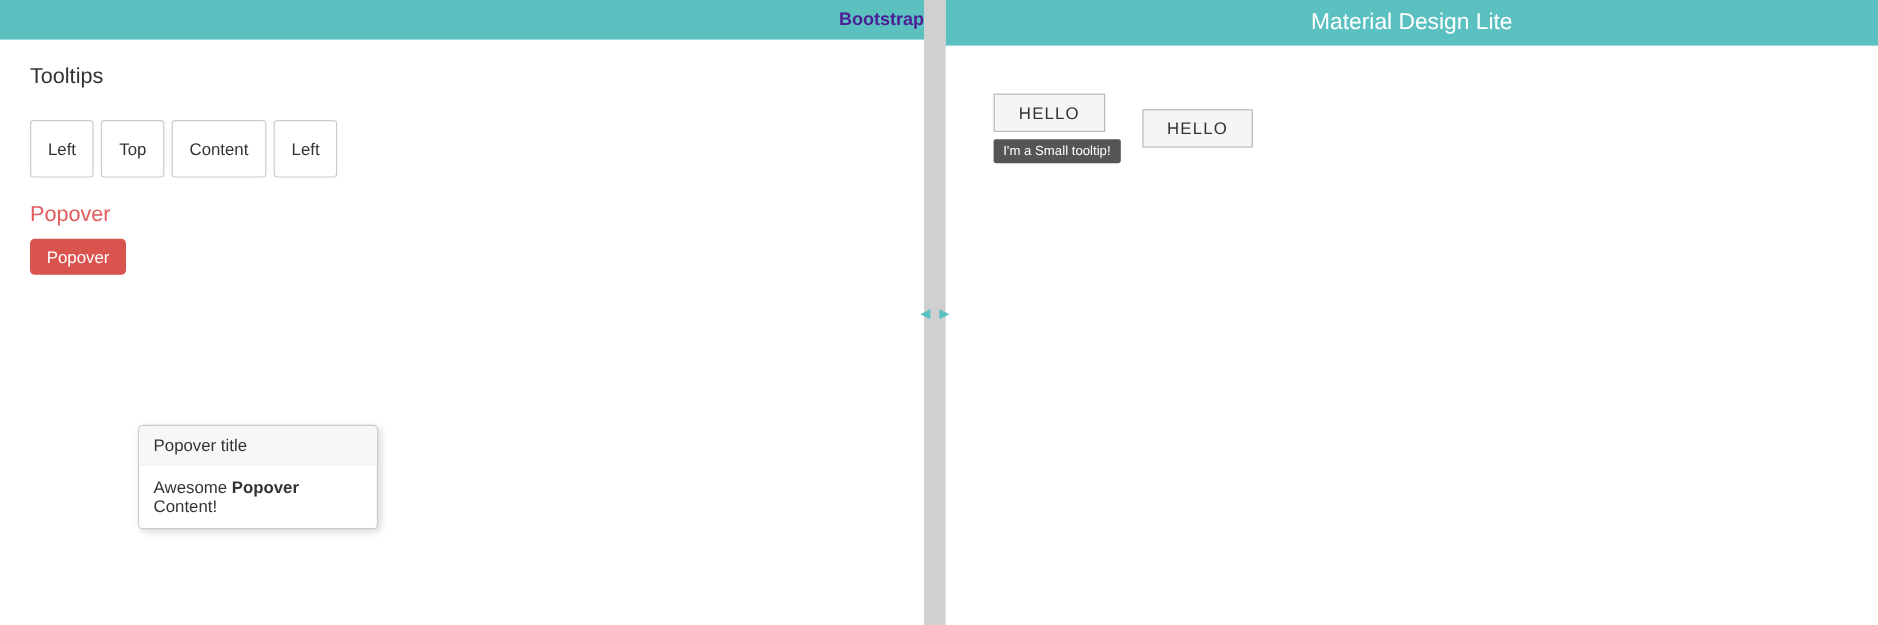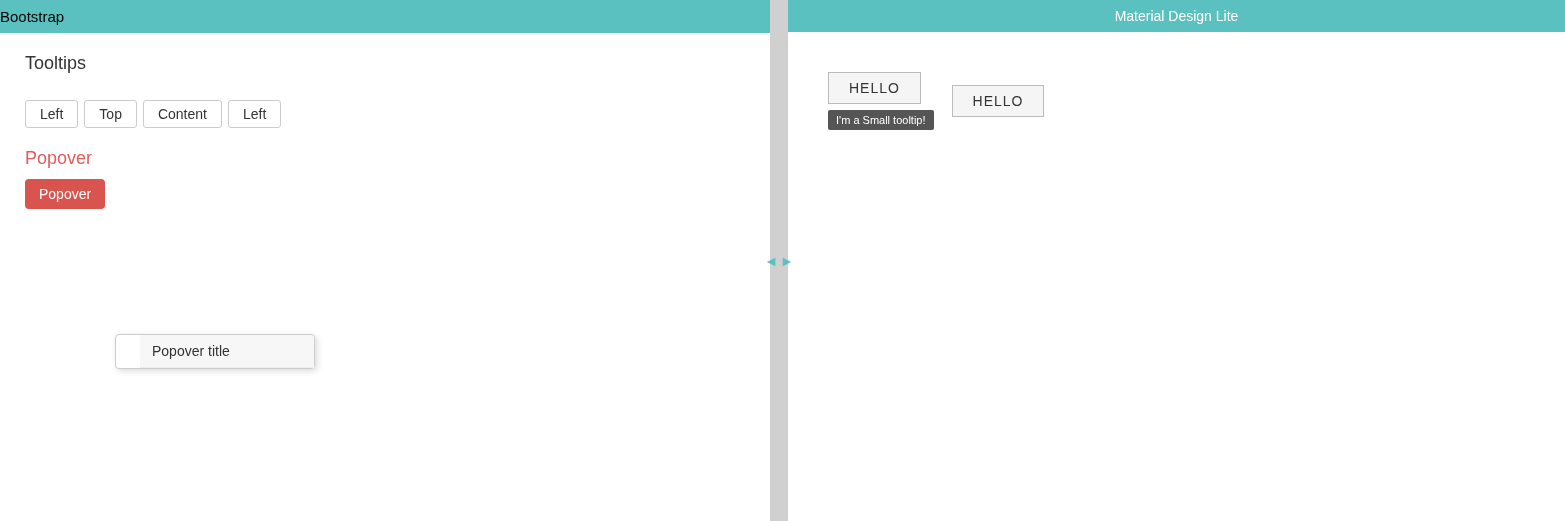--- a/index.html
+++ b/index.html
@@ -13,25 +13,25 @@
 
     
     .left-panel {
       flex: 0 0 770px;
       display: flex;
       flex-direction: column;
     }
 
     .left-header {
       background: #5bc0c0;
-      color: #000000;
-      text-align: left;
+      color: #4c1d95;
+      text-align: right;
       padding: 8px 0;
       font-size: 15px;
-      font-weight: normal;
+      font-weight: bold;
     }
 
     .left-content {
       padding: 20px 25px;
       flex: 1;
     }
 
     .section-title {
       font-size: 18px;
       font-weight: normal;
@@ -41,21 +41,21 @@
 
     .tooltip-buttons {
       display: flex;
       gap: 6px;
       margin-bottom: 20px;
     }
 
     .tooltip-btn {
       border: 1px solid #ccc;
       background: #fff;
-      padding: 5px 14px;
+      padding: 15px 14px;
       cursor: pointer;
       border-radius: 3px;
       font-size: 14px;
       color: #333;
     }
 
     .popover-section-title {
       font-size: 18px;
       color: #e05c5c;
       margin-bottom: 10px;
@@ -74,21 +74,20 @@
     .popover-box {
       position: absolute;
       left: 90px;
       top: 155px;
       background: #fff;
       border: 1px solid #ccc;
       border-radius: 4px;
       box-shadow: 2px 2px 6px rgba(0,0,0,0.15);
       width: 200px;
       z-index: 10;
-      padding-left: 24px;
     }
 
     .popover-title {
       padding: 8px 12px;
       border-bottom: 1px solid #eee;
       font-size: 14px;
       color: #333;
       background: #f7f7f7;
       border-radius: 4px 4px 0 0;
     }
@@ -132,21 +131,21 @@
       flex: 1;
       display: flex;
       flex-direction: column;
     }
 
     .right-header {
       background: #5bc0c0;
       color: #fff;
       text-align: center;
       padding: 8px 0;
-      font-size: 14px;
+      font-size: 19px;
       font-weight: normal;
     }
 
     .right-content {
       padding: 20px 40px;
       flex: 1;
     }
 
     .hello-buttons {
       display: flex;
@@ -199,20 +198,23 @@
         <button class="tooltip-btn">Left</button>
       </div>
 
       <div class="popover-section-title">Popover</div>
 
       <div class="popover-relative">
         <button class="popover-trigger">Popover</button>
 
         <div class="popover-box">
           <div class="popover-title">Popover title</div>
+          <div class="popover-body">
+            <span>Awesome </span><span class="bold">Popover</span><span> Content!</span>
+          </div>
         </div>
       </div>
     </div>
   </div>
 
   <div class="divider">
     <div class="divider-arrows">
       <span>◄</span>
         <span>►</span>
     </div>

